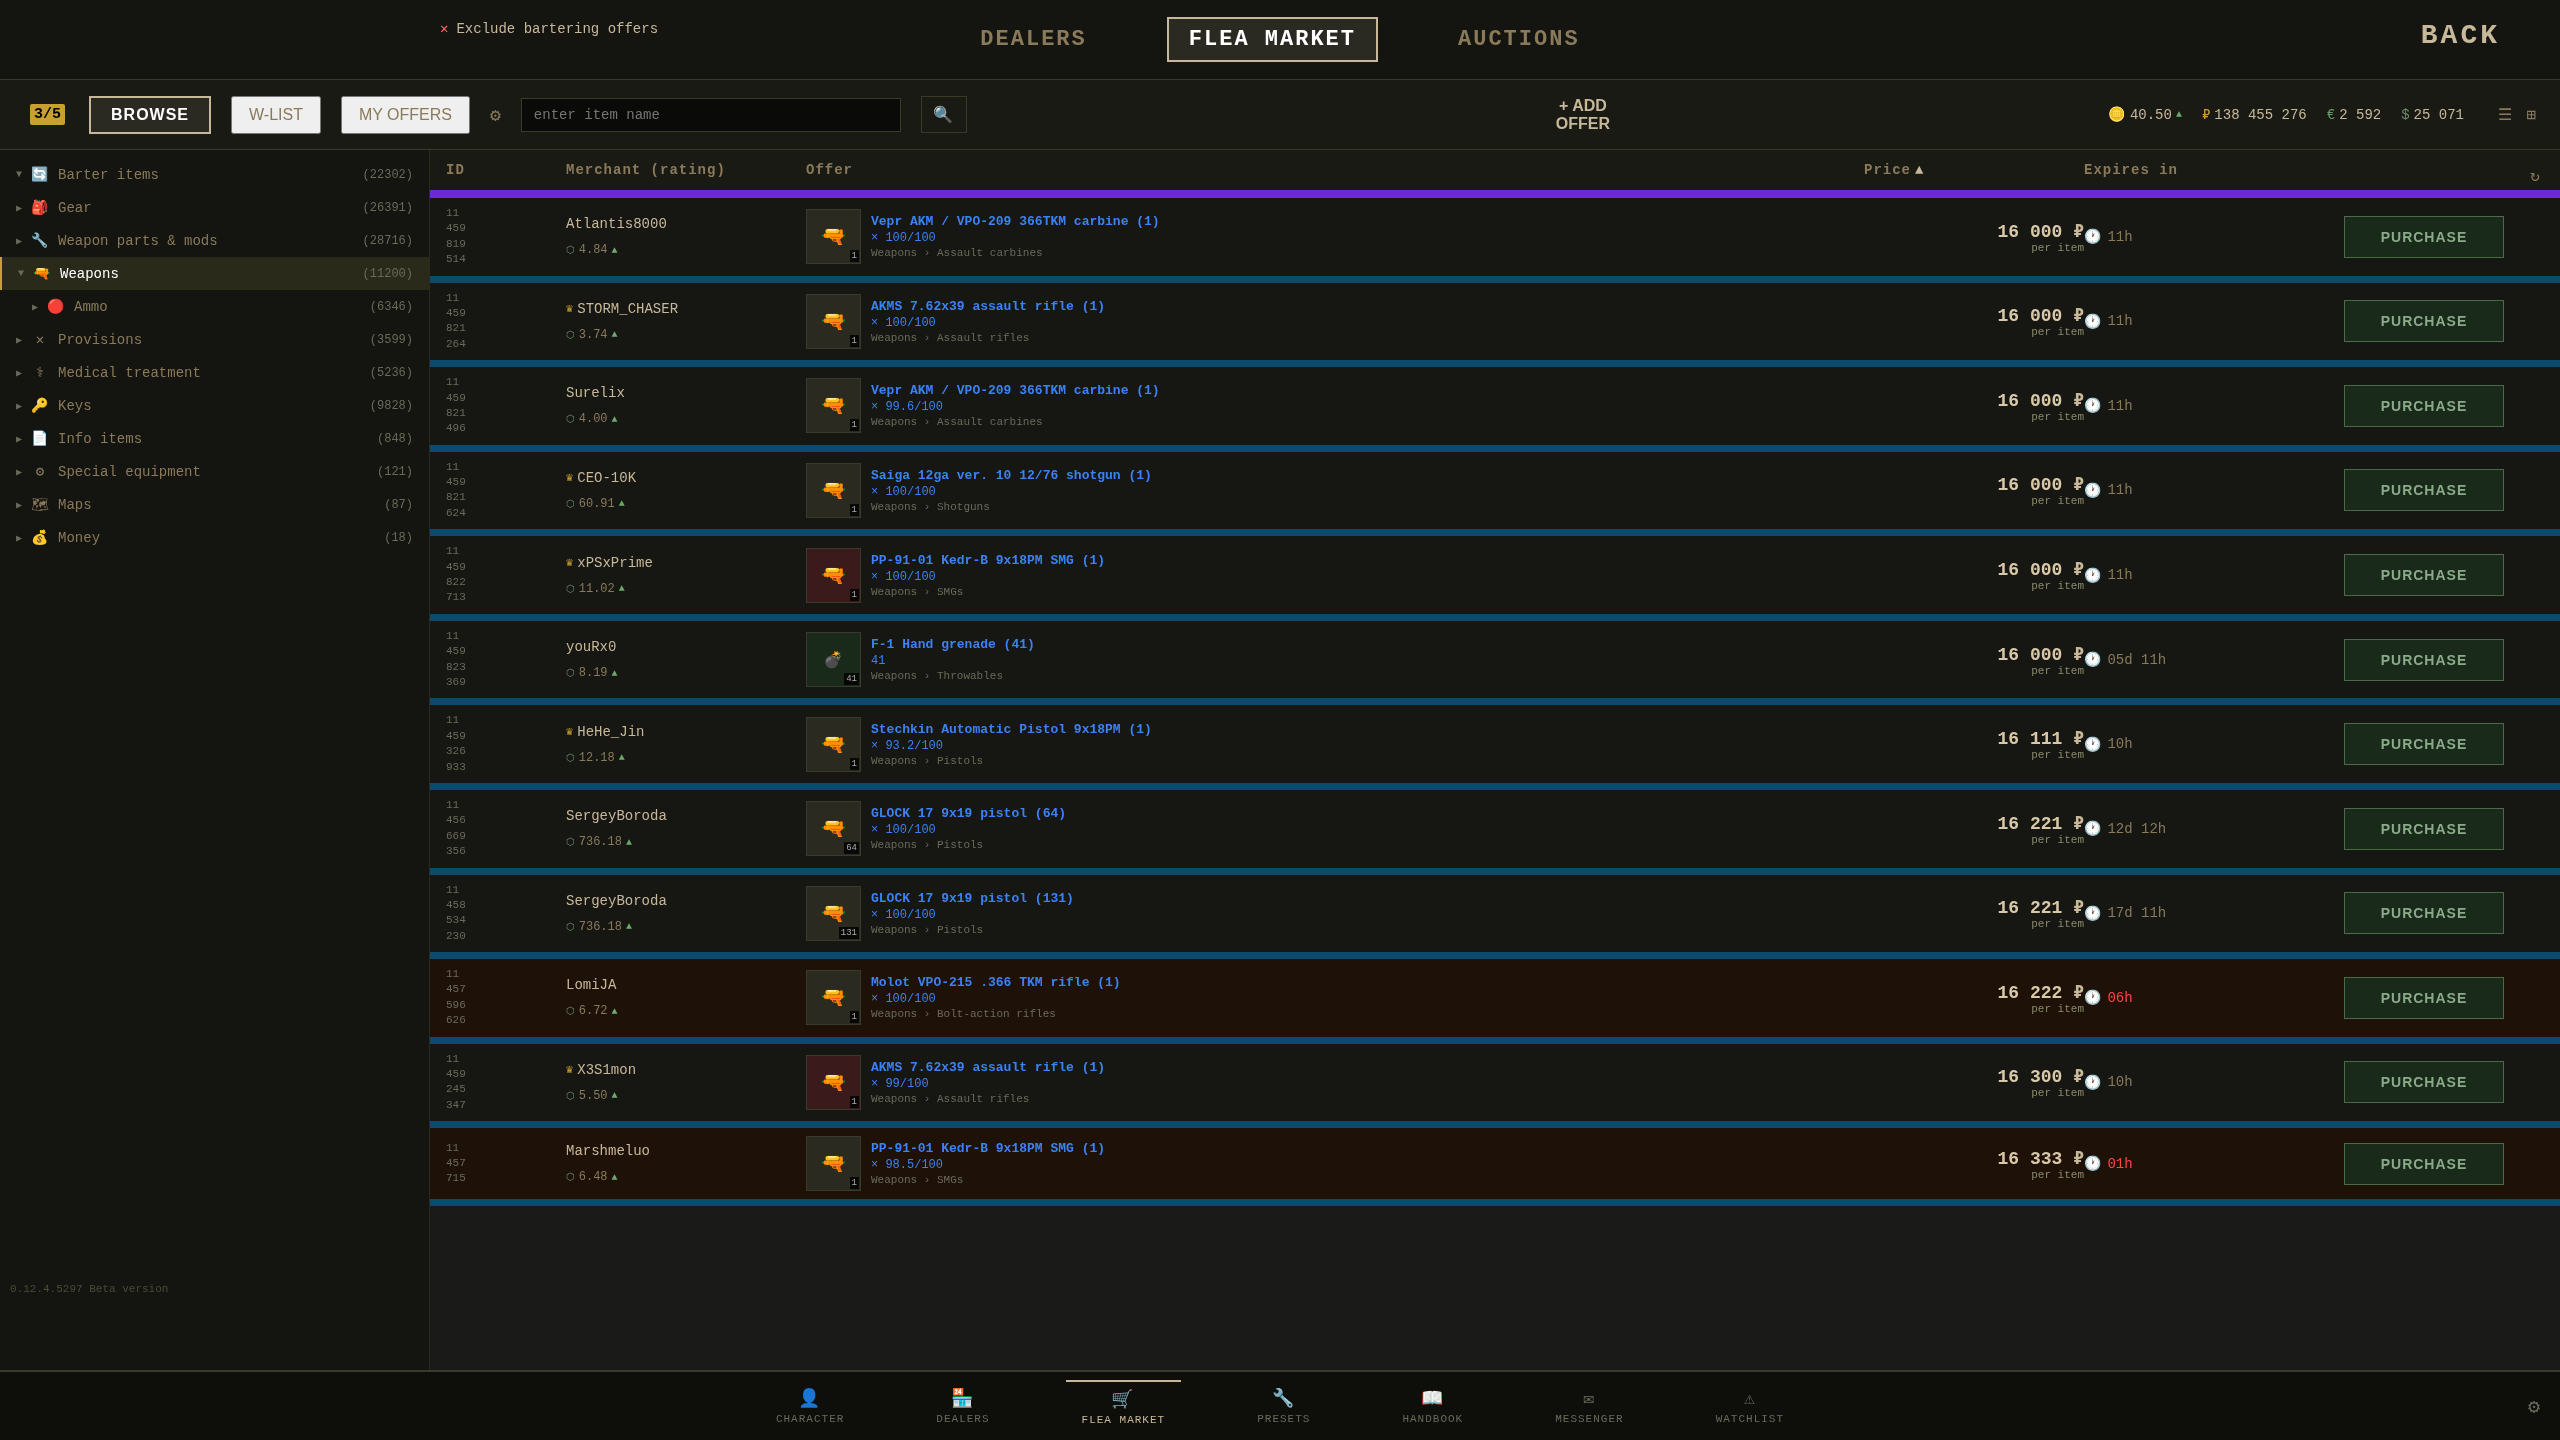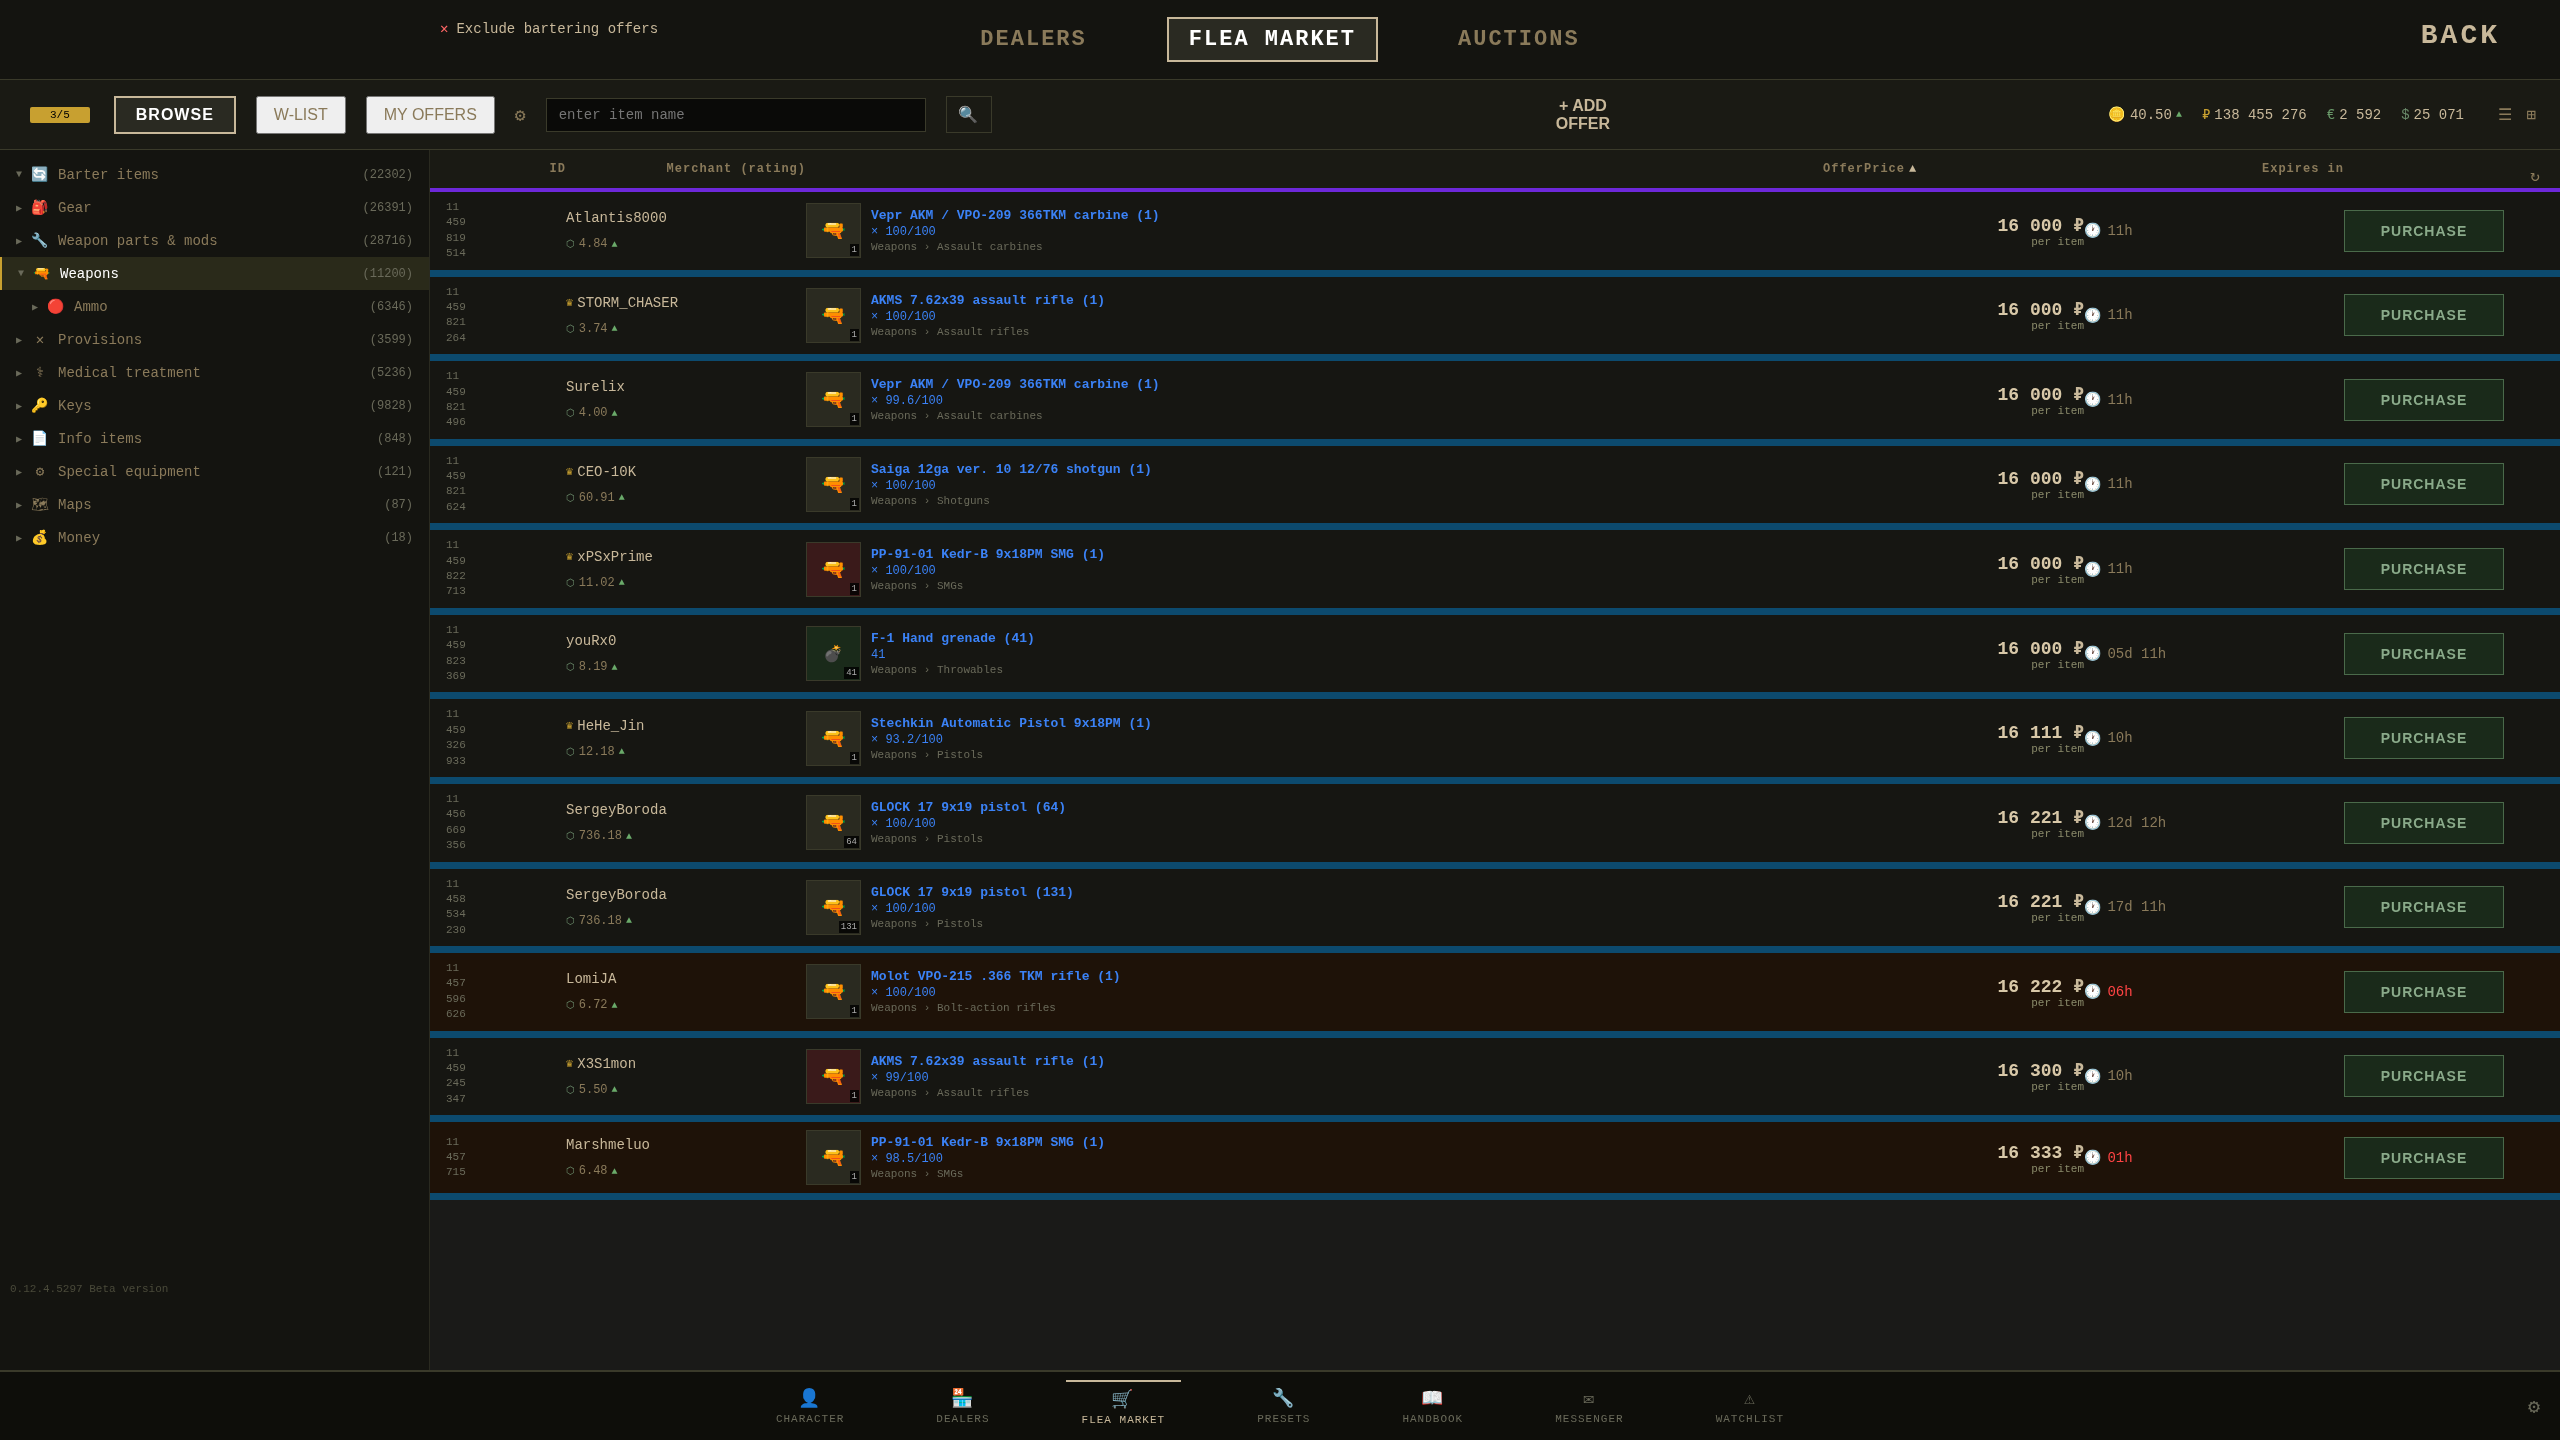--- a/index.html
+++ b/index.html
@@ -86,23 +86,23 @@
       padding: 8px 16px;
     }
     .gear-icon-btn {
       color: #8a7a5a;
       font-size: 18px;
       cursor: pointer;
     }
     .notification-badge {
       background: #c8a030;
       color: #000;
-      font-size: 11px;
-      font-weight: normal;
-      padding: 2px 20px;
+      font-size: 15px;
+      font-weight: bold;
+      padding: 2px 4px;
       border-radius: 2px;
       margin-right: 4px;
     }
     .search-box {
       flex: 1;
       max-width: 380px;
       background: #0a0a08;
       border: 1px solid #3a3a2a;
       color: #c8b89a;
       padding: 8px 12px;
@@ -220,28 +220,27 @@
       right: 0;
       bottom: 70px;
       overflow: hidden;
     }
 
     
     .table-header {
       display: grid;
       grid-template-columns: 120px 240px 1fr 220px 260px 200px;
       background: #1a1a14;
-      border-bottom: 4px solid #6d28d9;
+      border-bottom: 8px solid #6d28d9;
       padding: 12px 16px;
       color: #8a7a5a;
-      font-size: 12px;
+      font-size: 14px;
       font-weight: bold;
       letter-spacing: 1px;
       align-items: center;
-      text-align: right;
     }
     .table-header .col-price {
       display: flex;
       align-items: center;
       gap: 4px;
     }
     .sort-arrow { color: #c8b89a; }
 
     .refresh-btn {
       position: absolute;

